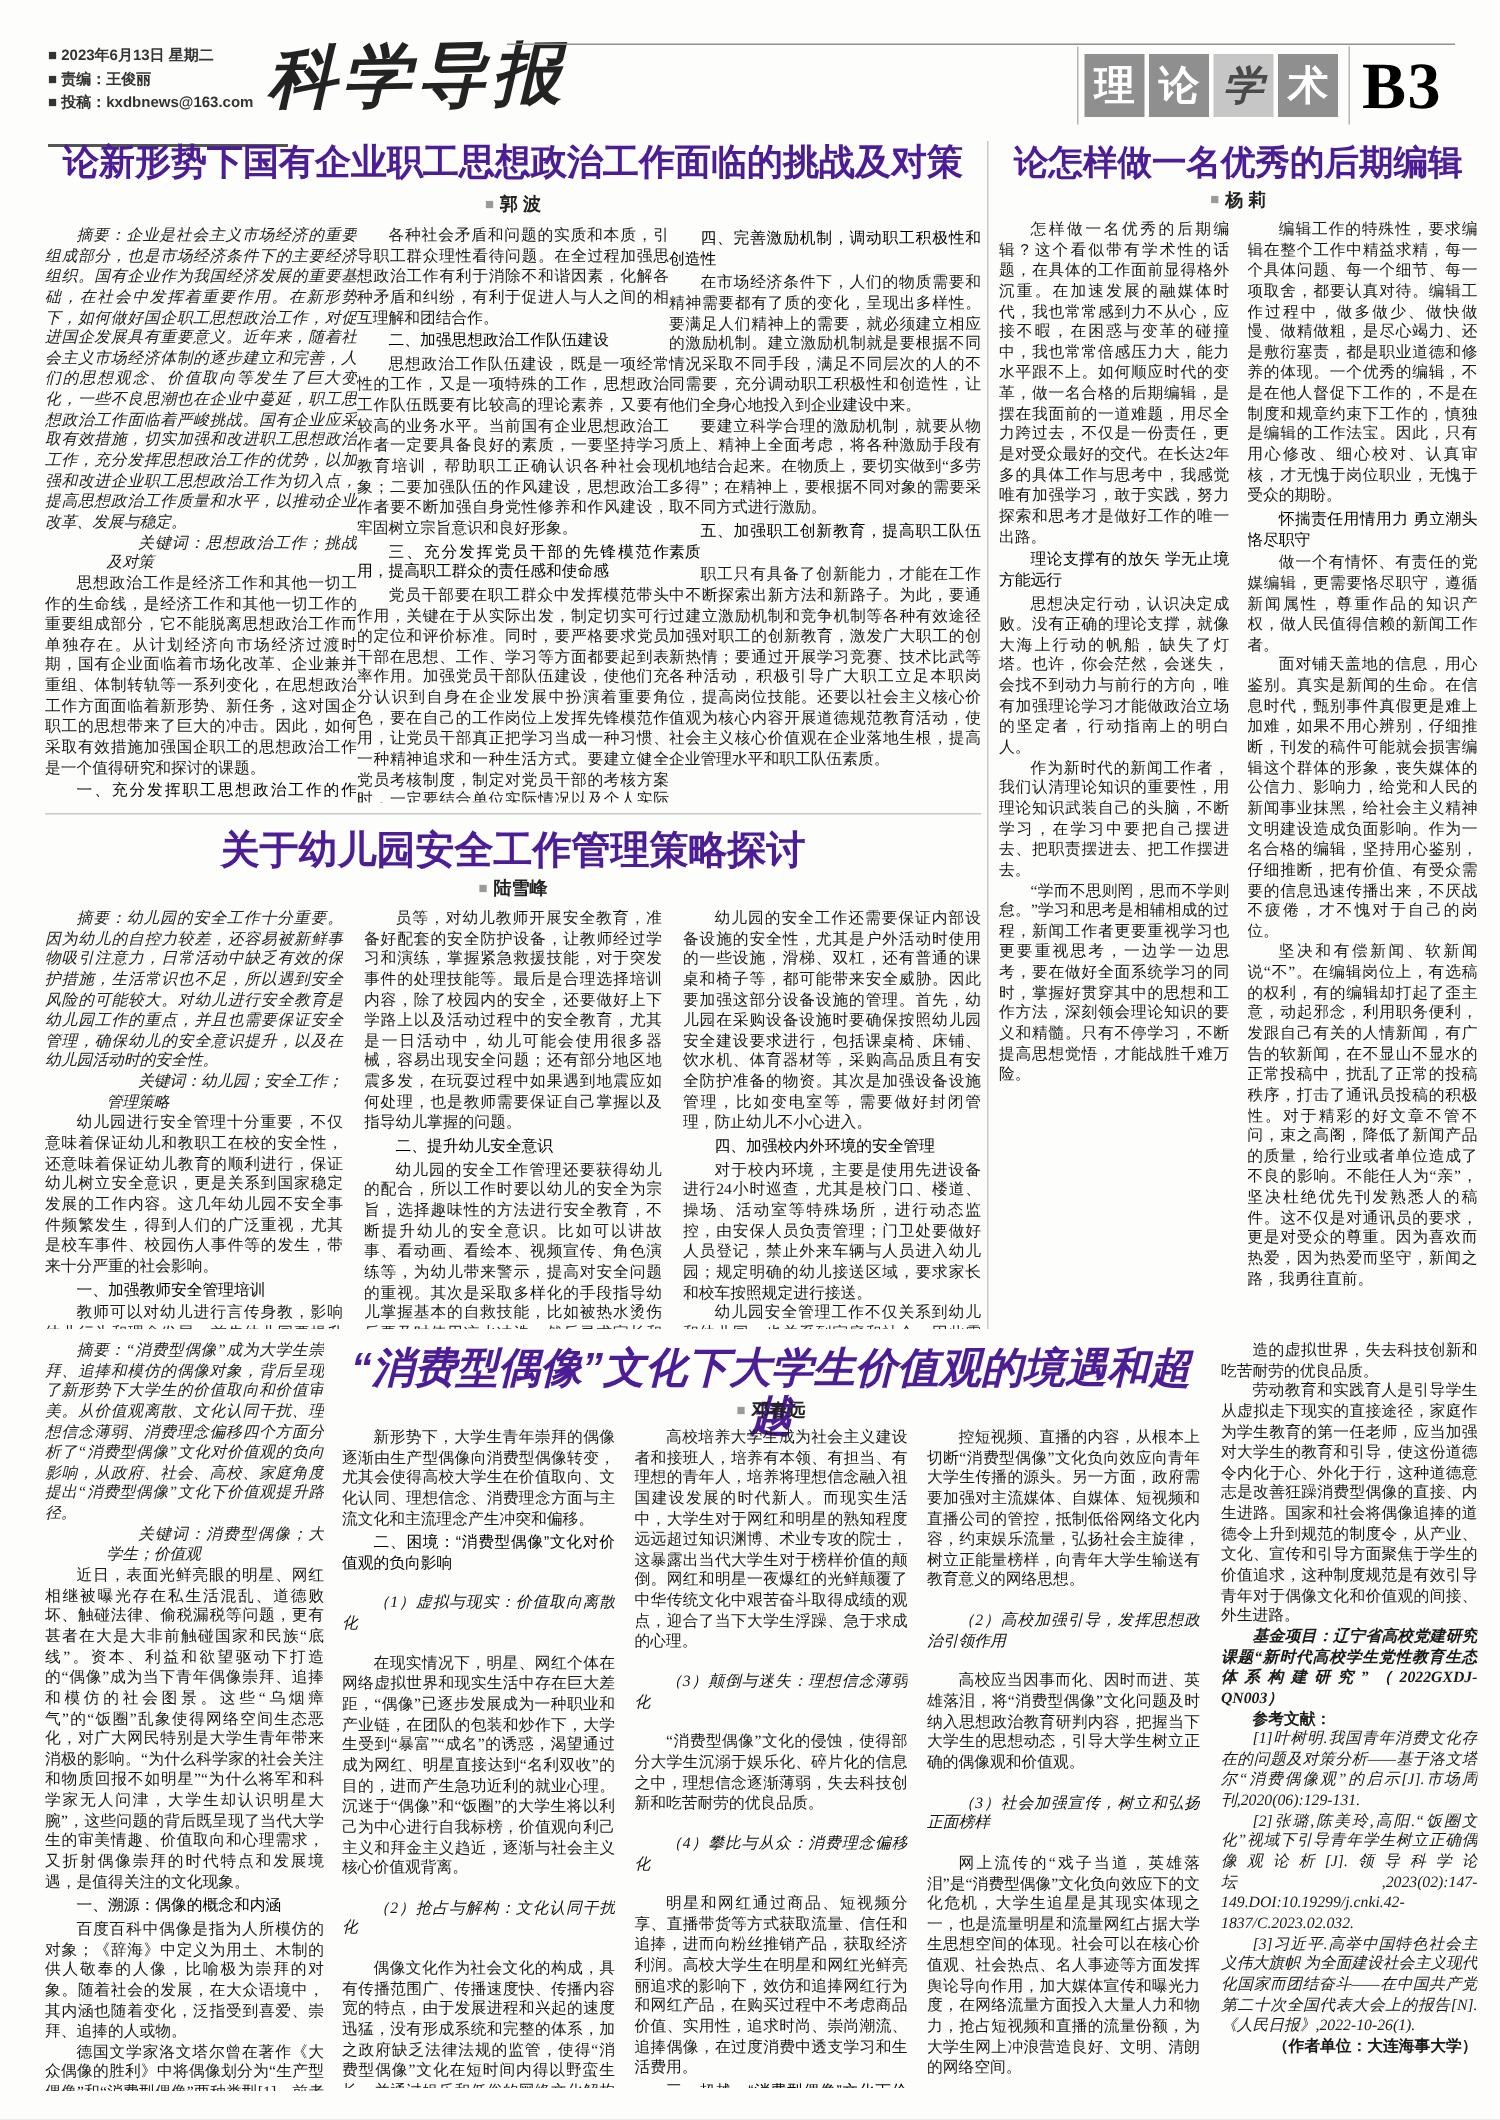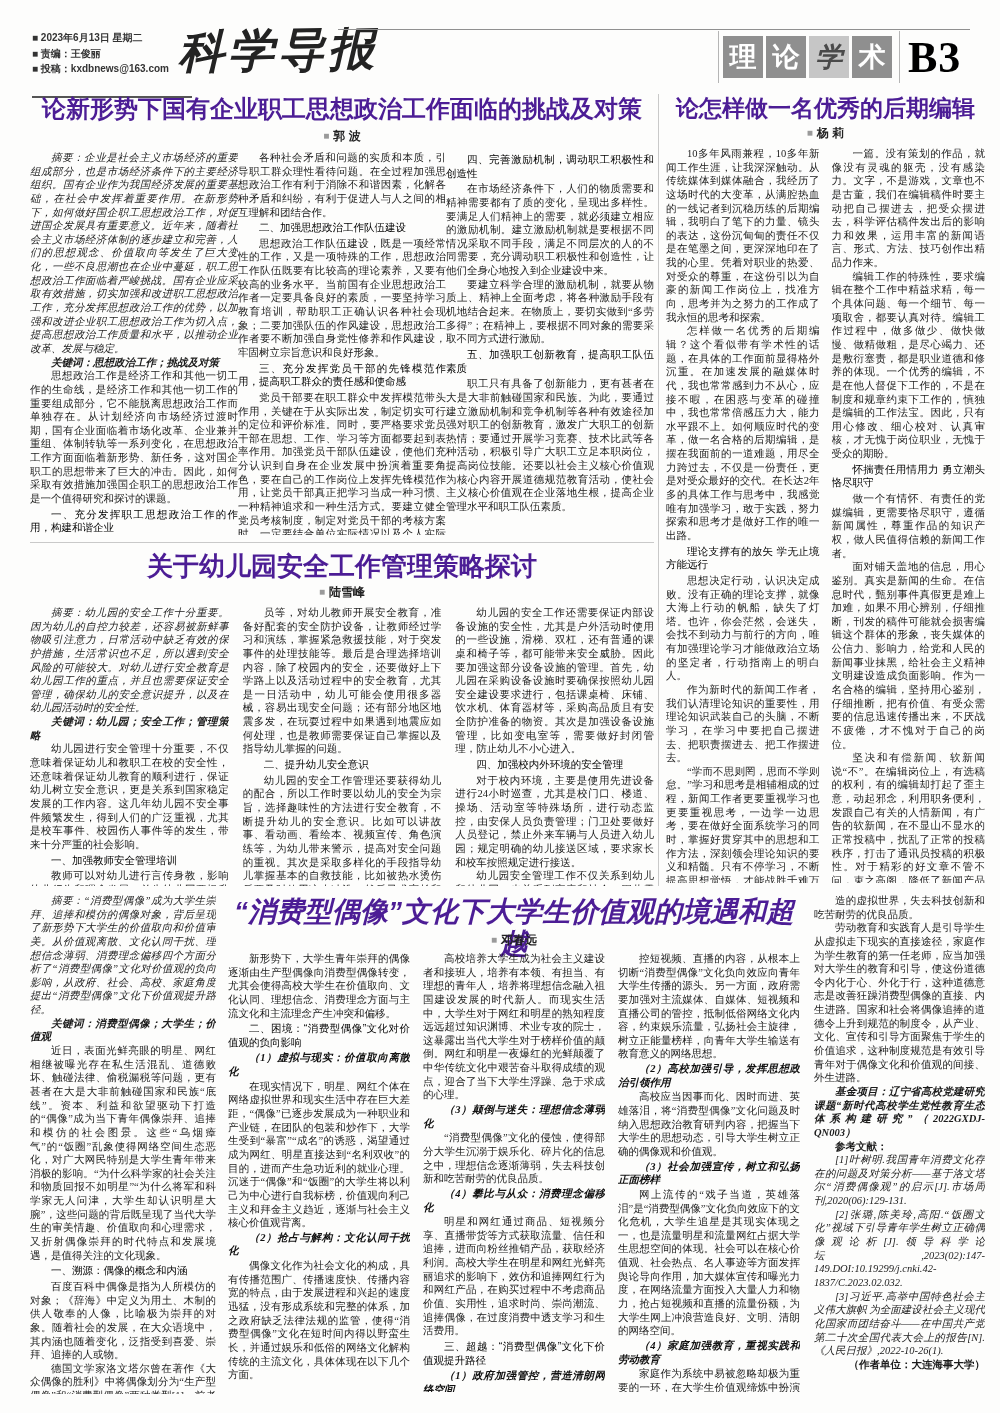--- a/index.html
+++ b/index.html
@@ -27,24 +27,24 @@
   .art{position:absolute;}
   .art-title{font-family:"Liberation Sans",sans-serif;font-weight:bold;text-align:center;color:#4c1d95;}
   .byline{text-align:center;font-size:12px;font-weight:bold;color:#222;
           font-family:"Liberation Sans",sans-serif;}
   .byline .sq{color:#9a9a9a;font-size:10px;vertical-align:1px;margin-right:4px;}
   .cols{display:flex;}
   .coltxt{flex:1;text-align:justify;overflow:hidden;font-size:10.5px;line-height:1.3;color:#1b1b1b;}
   .blk{margin:0;}
   .k-p{text-indent:2em;}
   .k-abs{font-style:italic;text-indent:2em;color:#222;}
-  .k-kw{font-style:italic;font-weight:bold;text-indent:2em;}
+  .k-kw{font-style:italic;font-weight:normal;text-indent:2em;margin-left:41px;}
   .k-h{font-weight:normal;text-indent:2em;font-family:"Liberation Sans",sans-serif;
        margin:2px 0;color:#000;}
-  .k-hi{font-weight:bold;font-style:italic;text-indent:2em;margin:1px 0;color:#111;}
+  .k-hi{font-weight:normal;font-style:italic;text-indent:2em;margin:13px 0;color:#111;}
   .k-ref{font-style:italic;text-indent:2em;}
   .k-refh{font-weight:bold;text-indent:2em;font-family:"Liberation Sans",sans-serif;}
   .k-au{font-weight:bold;text-align:right;font-family:"Liberation Sans",sans-serif;}
   .k-fund{font-weight:bold;font-style:italic;text-indent:2em;}
   
   #a1{left:30px;top:92px;width:624px;height:450px;}
   #a1 .art-title{font-size:24px;line-height:34px;}
   #a1 .byline{margin-top:2px;}
   #a1 .cols{margin-top:6px;height:384px;}
   #a2{left:666px;top:92px;width:319px;height:796px;}
@@ -101,39 +101,37 @@
           <div class="blk k-h">二、加强思想政治工作队伍建设</div>
           <div class="blk k-p">思想政治工作队伍建设，既是一项经常性的工作，又是一项特殊的工作，思想政治工作队伍既要有比较高的理论素养，又要有较高的业务水平。当前国有企业思想政治工作者一定要具备良好的素质，一要坚持学习教育培训，帮助职工正确认识各种社会现象；二要加强队伍的作风建设，思想政治工作者要不断加强自身党性修养和作风建设，牢固树立宗旨意识和良好形象。</div>
           <div class="blk k-h">三、充分发挥党员干部的先锋模范作用，提高职工群众的责任感和使命感</div>
           <div class="blk k-p">党员干部要在职工群众中发挥模范带头作用，关键在于从实际出发，制定切实可行的定位和评价标准。同时，要严格要求党员干部在思想、工作、学习等方面都要起到表率作用。加强党员干部队伍建设，使他们充分认识到自身在企业发展中扮演着重要角色，要在自己的工作岗位上发挥先锋模范作用，让党员干部真正把学习当成一种习惯、一种精神追求和一种生活方式。要建立健全党员考核制度，制定对党员干部的考核方案时，一定要结合单位实际情况以及个人实际情况进行制定，只有这样才能使考核方案真正落到实处，才能调动广大党员干部学习理论、学习党和国家政策的积极性。</div>
         </div>
       <div class="coltxt">
           <div class="blk k-h">四、完善激励机制，调动职工积极性和创造性</div>
           <div class="blk k-p">在市场经济条件下，人们的物质需要和精神需要都有了质的变化，呈现出多样性。要满足人们精神上的需要，就必须建立相应的激励机制。建立激励机制就是要根据不同情况采取不同手段，满足不同层次的人的不同需要，充分调动职工积极性和创造性，让他们全身心地投入到企业建设中来。</div>
           <div class="blk k-p">要建立科学合理的激励机制，就要从物质上、精神上全面考虑，将各种激励手段有机地结合起来。在物质上，要切实做到“多劳多得”；在精神上，要根据不同对象的需要采取不同方式进行激励。</div>
           <div class="blk k-h">五、加强职工创新教育，提高职工队伍素质</div>
-          <div class="blk k-p">职工只有具备了创新能力，更有甚者在大是大非前触碰国家和民族。为此，要通过建立激励机制和竞争机制等各种有效途径加强对职工的创新教育，激发广大职工的创新热情；要通过开展学习竞赛、技术比武等各种活动，积极引导广大职工立足本职岗位，提高岗位技能。还要以社会主义核心价值观为核心内容开展道德规范教育活动，使社会主义核心价值观在企业落地生根，提高企业管理水平和职工队伍素质。</div>
+          <div class="blk k-p">职工只有具备了创新能力，才能在工作中不断探索出新方法和新路子。为此，要通过建立激励机制和竞争机制等各种有效途径加强对职工的创新教育，激发广大职工的创新热情；要通过开展学习竞赛、技术比武等各种活动，积极引导广大职工立足本职岗位，提高岗位技能。还要以社会主义核心价值观为核心内容开展道德规范教育活动，使社会主义核心价值观在企业落地生根，提高企业管理水平和职工队伍素质。</div>
         </div>
     </div>
   </div>
 
   <div class="art" id="a2">
     <div class="art-title">论怎样做一名优秀的后期编辑</div>
     <div class="byline"><span class="sq">■</span><span>杨 莉</span></div>
     <div class="cols">
       <div class="coltxt">
-          <div class="blk k-p">10多年风雨兼程，10多年新闻工作生涯，让我深深触动。从传统媒体到媒体融合，我经历了这场时代的大变革，从满腔热血的一线记者到沉稳历练的后期编辑，我明白了笔下的力量、镜头的表达，这份沉甸甸的责任不仅是在笔墨之间，更深深地印在了我的心里。凭着对职业的热爱、对受众的尊重，在这份引以为自豪的新闻工作岗位上，找准方向，思考并为之努力的工作成了我永恒的思考和探索。</div>
           <div class="blk k-p">怎样做一名优秀的后期编辑？这个看似带有学术性的话题，在具体的工作面前显得格外沉重。在加速发展的融媒体时代，我也常常感到力不从心，应接不暇，在困惑与变革的碰撞中，我也常常倍感压力大，能力水平跟不上。如何顺应时代的变革，做一名合格的后期编辑，是摆在我面前的一道难题，用尽全力跨过去，不仅是一份责任，更是对受众最好的交代。在长达2年多的具体工作与思考中，我感觉唯有加强学习，敢于实践，努力探索和思考才是做好工作的唯一出路。</div>
           <div class="blk k-h">理论支撑有的放矢  学无止境方能远行</div>
           <div class="blk k-p">思想决定行动，认识决定成败。没有正确的理论支撑，就像大海上行动的帆船，缺失了灯塔。也许，你会茫然，会迷失，会找不到动力与前行的方向，唯有加强理论学习才能做政治立场的坚定者，行动指南上的明白人。</div>
           <div class="blk k-p">作为新时代的新闻工作者，我们认清理论知识的重要性，用理论知识武装自己的头脑，不断学习，在学习中要把自己摆进去、把职责摆进去、把工作摆进去。</div>
           <div class="blk k-p">“学而不思则罔，思而不学则怠。”学习和思考是相辅相成的过程，新闻工作者更要重视学习也更要重视思考，一边学一边思考，要在做好全面系统学习的同时，掌握好贯穿其中的思想和工作方法，深刻领会理论知识的要义和精髓。只有不停学习，不断提高思想觉悟，才能战胜千难万险。</div>
         </div>
       <div class="coltxt">
-          <div class="blk k-p">一篇。没有策划的作品，就像没有灵魂的躯壳，没有感染力。文字，不是游戏，文章也不是古董，我们在编辑稿件时要主动把自己摆进去，把受众摆进去，科学评估稿件发出后的影响力和效果，运用丰富的新闻语言、形式、方法、技巧创作出精品力作来。</div>
           <div class="blk k-p">编辑工作的特殊性，要求编辑在整个工作中精益求精，每一个具体问题、每一个细节、每一项取舍，都要认真对待。编辑工作过程中，做多做少、做快做慢、做精做粗，是尽心竭力、还是敷衍塞责，都是职业道德和修养的体现。一个优秀的编辑，不是在他人督促下工作的，不是在制度和规章约束下工作的，慎独是编辑的工作法宝。因此，只有用心修改、细心校对、认真审核，才无愧于岗位职业，无愧于受众的期盼。</div>
           <div class="blk k-h">怀揣责任用情用力  勇立潮头恪尽职守</div>
           <div class="blk k-p">做一个有情怀、有责任的党媒编辑，更需要恪尽职守，遵循新闻属性，尊重作品的知识产权，做人民值得信赖的新闻工作者。</div>
           <div class="blk k-p">面对铺天盖地的信息，用心鉴别。真实是新闻的生命。在信息时代，甄别事件真假更是难上加难，如果不用心辨别，仔细推断，刊发的稿件可能就会损害编辑这个群体的形象，丧失媒体的公信力、影响力，给党和人民的新闻事业抹黑，给社会主义精神文明建设造成负面影响。作为一名合格的编辑，坚持用心鉴别，仔细推断，把有价值、有受众需要的信息迅速传播出来，不厌战不疲倦，才不愧对于自己的岗位。</div>
           <div class="blk k-p">坚决和有偿新闻、软新闻说“不”。在编辑岗位上，有选稿的权利，有的编辑却打起了歪主意，动起邪念，利用职务便利，发跟自己有关的人情新闻，有广告的软新闻，在不显山不显水的正常投稿中，扰乱了正常的投稿秩序，打击了通讯员投稿的积极性。对于精彩的好文章不管不问，束之高阁，降低了新闻产品的质量，给行业或者单位造成了不良的影响。不能任人为“亲”，坚决杜绝优先刊发熟悉人的稿件。这不仅是对通讯员的要求，更是对受众的尊重。因为喜欢而热爱，因为热爱而坚守，新闻之路，我勇往直前。</div>
         </div>
     </div>
   </div>
 
   <div class="art" id="a3">

